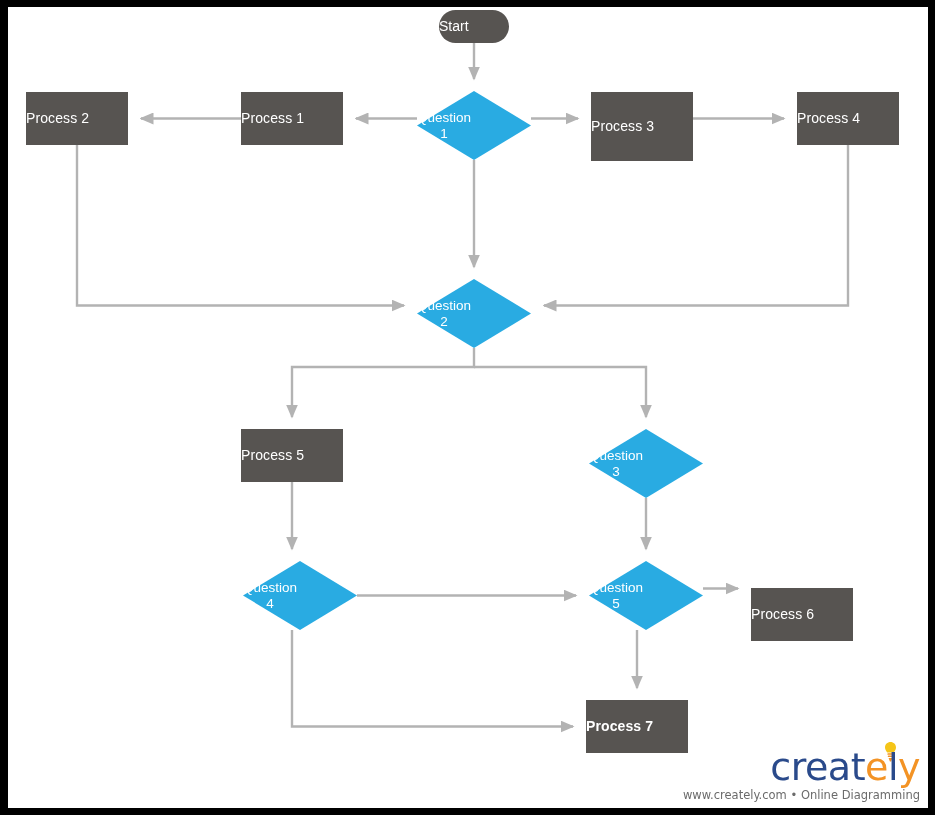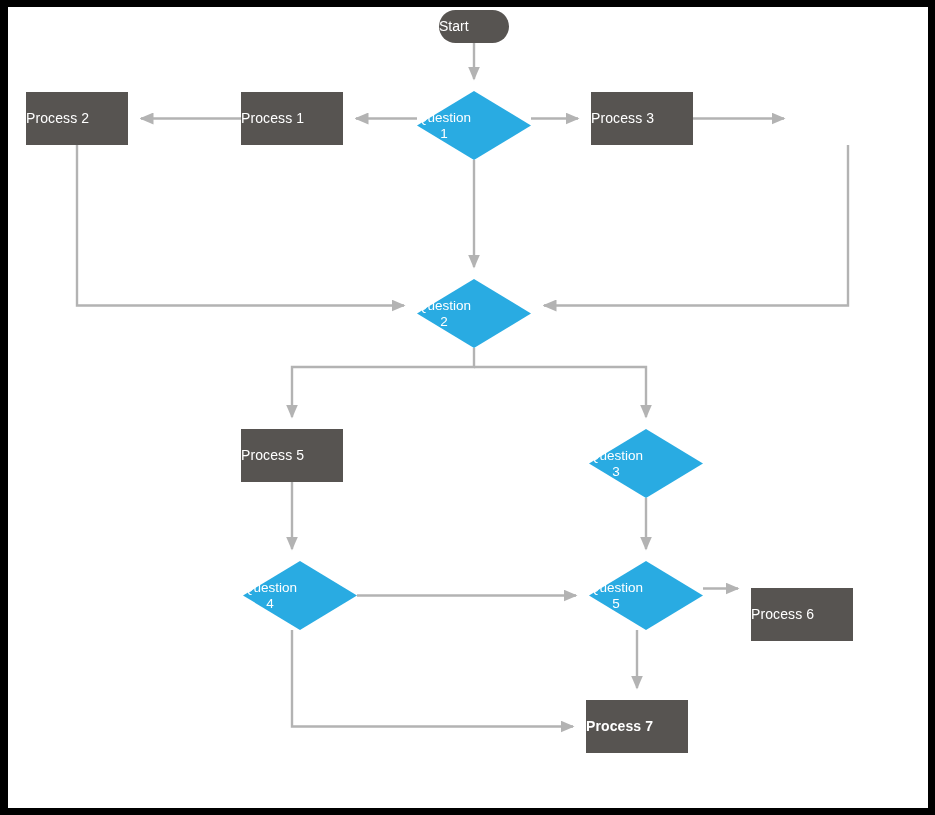--- a/index.html
+++ b/index.html
@@ -169,24 +169,27 @@
     </div>
 
     <div class="node node-process" style="left:233px;top:85px;width:102px;height:53px;">
       <span class="lbl">Process 1</span>
     </div>
 
     <div class="node node-process" style="left:18px;top:85px;width:102px;height:53px;">
       <span class="lbl">Process 2</span>
     </div>
 
-    <div class="node node-process" style="left:583px;top:85px;width:102px;height:53px;">
+    <div class="node node-process" style="left:583px;top:85px;width:102px;height:69px;">
       <span class="lbl">Process 3</span>
     </div>
 
+    <div class="node node-process" style="left:789px;top:85px;width:102px;height:53px;">
+      <span class="lbl">Process 4</span>
+    </div>
 
     <div class="node node-decision" style="left:409px;top:84px;width:114px;height:69px;">
       <span class="dia"></span>
       <span class="lbl">Question
 1</span>
     </div>
 
     <div class="node node-decision" style="left:409px;top:272px;width:114px;height:69px;">
       <span class="dia"></span>
       <span class="lbl">Question
@@ -216,15 +219,25 @@
     </div>
 
     <div class="node node-process" style="left:743px;top:555px;width:102px;height:53px;margin-top:26px;">
       <span class="lbl">Process 6</span>
     </div>
 
     <div class="node node-process" style="left:578px;top:693px;width:102px;height:53px;font-weight:bold;">
       <span class="lbl">Process 7</span>
     </div>
 
+    <div id="brand">
+      <svg id="bulb" viewBox="0 0 13 20" xmlns="http://www.w3.org/2000/svg">
+        <path d="M6.5,0 C9.6,0 12,2.4 12,5.4 C12,7.6 10.6,9 9.8,10.6 L3.2,10.6 C2.4,9 1,7.6 1,5.4 C1,2.4 3.4,0 6.5,0 Z" fill="#f5c518"></path>
+        <rect x="3.4" y="11.3" width="6.2" height="1.5" rx="0.6" fill="#f39325"></rect>
+        <rect x="3.8" y="13.5" width="5.4" height="1.5" rx="0.6" fill="#f39325"></rect>
+        <path d="M4.6,16 L8.4,16 L7.1,19.6 L5.9,19.6 Z" fill="#f39325"></path>
+      </svg>
+      <div id="brand-logo"><span class="b">creat</span><span class="o">e</span><span class="b">l</span><span class="o">y</span></div>
+      <div id="brand-tag">www.creately.com • Online Diagramming</div>
+    </div>
 
   </div>
 </div>
 
 </body></html>

